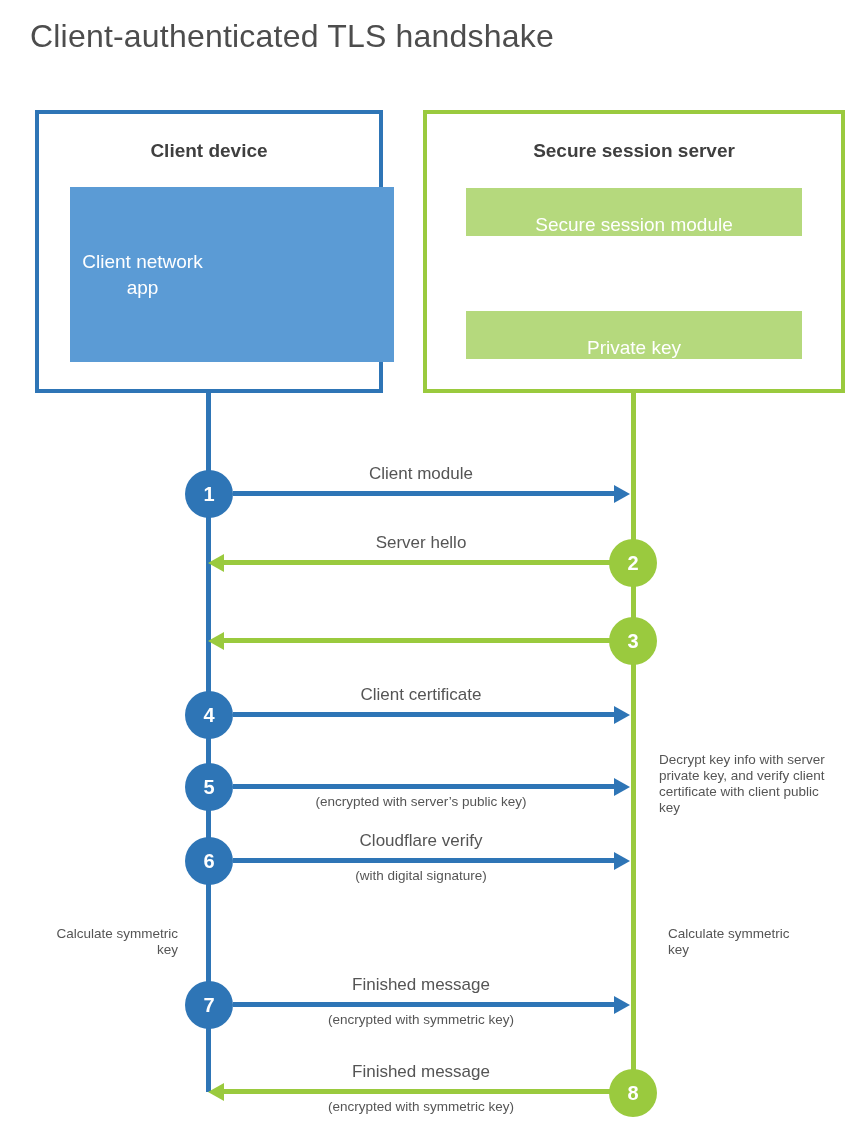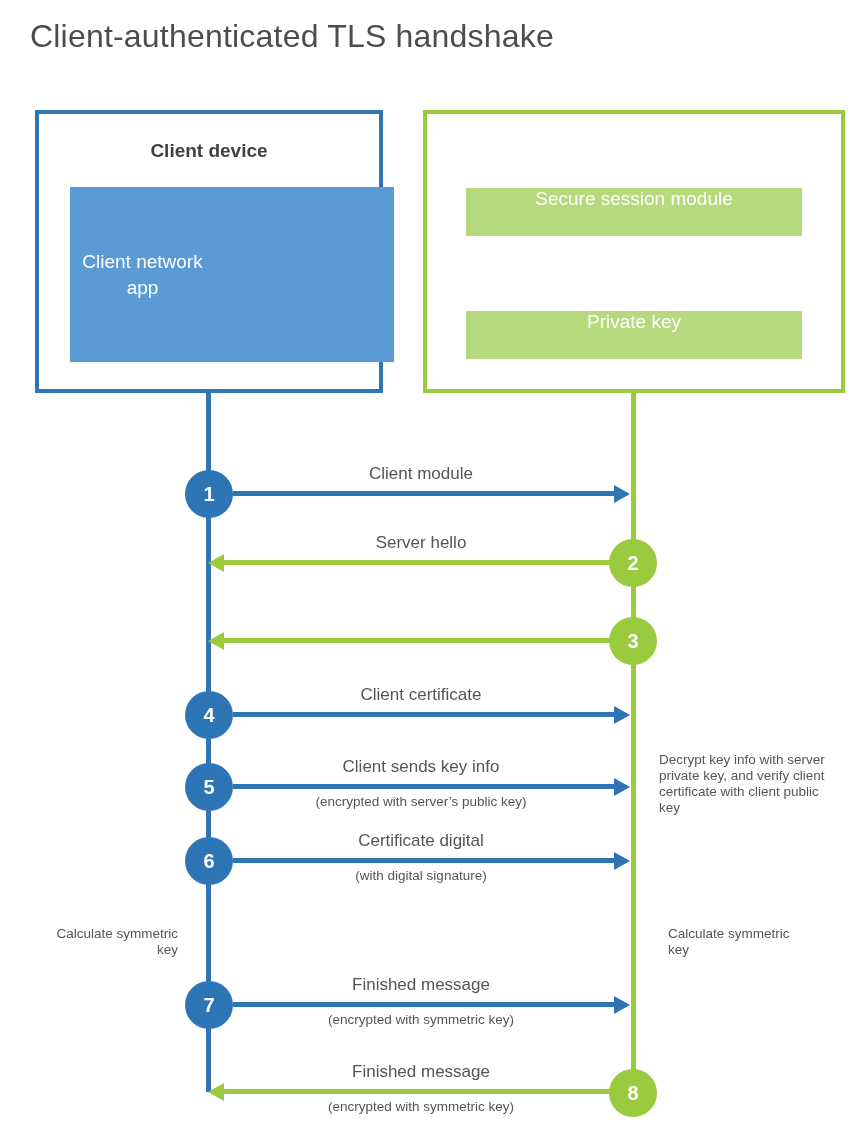--- a/index.html
+++ b/index.html
@@ -18,21 +18,21 @@
   .entity-title{
     margin-top:26px;text-align:center;font-size:19px;font-weight:bold;color:#3f3f3f;
   }
   .app-box{
     position:absolute;left:31px;top:73px;width:324px;height:175px;background:#5b9bd5;
     display:flex;align-items:center;justify-content:flex-start;
   }
   .app-box span{color:#ffffff;font-size:19px;text-align:center;max-width:145px;line-height:1.35;}
   .module-bar{
     position:absolute;left:39px;width:336px;height:48px;background:#b5d97d;
-    display:flex;align-items:flex-start;justify-content:center;color:#ffffff;font-size:19px;
+    display:flex;align-items:flex-end;justify-content:center;color:#ffffff;font-size:19px;
   }
   .bar-0{top:74px;} .bar-1{top:136px;} .bar-2{top:197px;}
   
   .vline{position:absolute;width:5px;top:393px;z-index:1;}
   .vline.blue{left:206px;height:699px;background:#2e75b6;}
   .vline.green{left:631px;height:700px;background:#9aca3e;}
   
   .circle{
     position:absolute;width:48px;height:48px;border-radius:50%;z-index:3;
     display:flex;align-items:center;justify-content:center;
@@ -67,20 +67,21 @@
   <div class="title">Client-authenticated TLS handshake</div>
 
   <div class="entity-box client-box">
     <div class="entity-title">Client device</div>
     <div class="app-box">
       <span>Client network app</span>
     </div>
   </div>
 
   <div class="entity-box server-box">
+    <div class="entity-title">Secure session server</div>
     <div class="module-bar bar-0">
       <span>Secure session module</span>
     </div>
     <div class="module-bar bar-2">
       <span>Private key</span>
     </div>
   </div>
 
   <div class="vline blue"></div>
   <div class="vline green"></div>
@@ -97,27 +98,26 @@
 
   <div class="aline green" style="top:638px"></div>
   <div class="ahead left" style="top:632px"></div>
   <div class="circle green" style="top:617px">3</div>
 
   <div class="msg" style="top:685px">Client certificate</div>
   <div class="aline blue" style="top:712px"></div>
   <div class="ahead right" style="top:706px"></div>
   <div class="circle blue" style="top:691px">4</div>
 
-  <div class="msg" style="top:757px">Client sends key info</div>
   <div class="aline blue" style="top:784px"></div>
   <div class="ahead right" style="top:778px"></div>
   <div class="sub" style="top:794px">(encrypted with server’s public key)</div>
   <div class="circle blue" style="top:763px">5</div>
 
-  <div class="msg" style="top:831px">Certificate digital</div>
+  <div class="msg" style="top:831px">Cloudflare verify</div>
   <div class="aline blue" style="top:858px"></div>
   <div class="ahead right" style="top:852px"></div>
   <div class="sub" style="top:868px">(with digital signature)</div>
   <div class="circle blue" style="top:837px">6</div>
 
   <div class="msg" style="top:975px">Finished message</div>
   <div class="aline blue" style="top:1002px"></div>
   <div class="ahead right" style="top:996px"></div>
   <div class="sub" style="top:1012px">(encrypted with symmetric key)</div>
   <div class="circle blue" style="top:981px">7</div>

